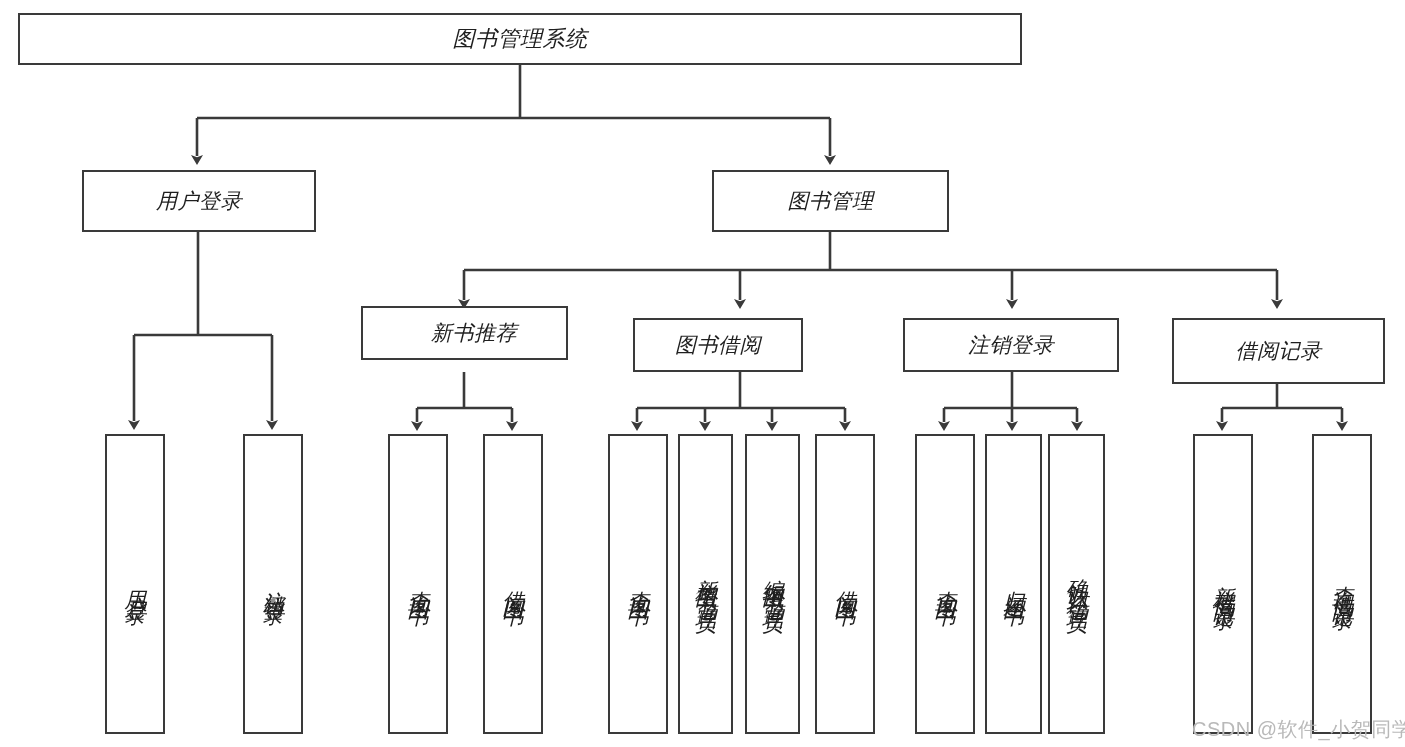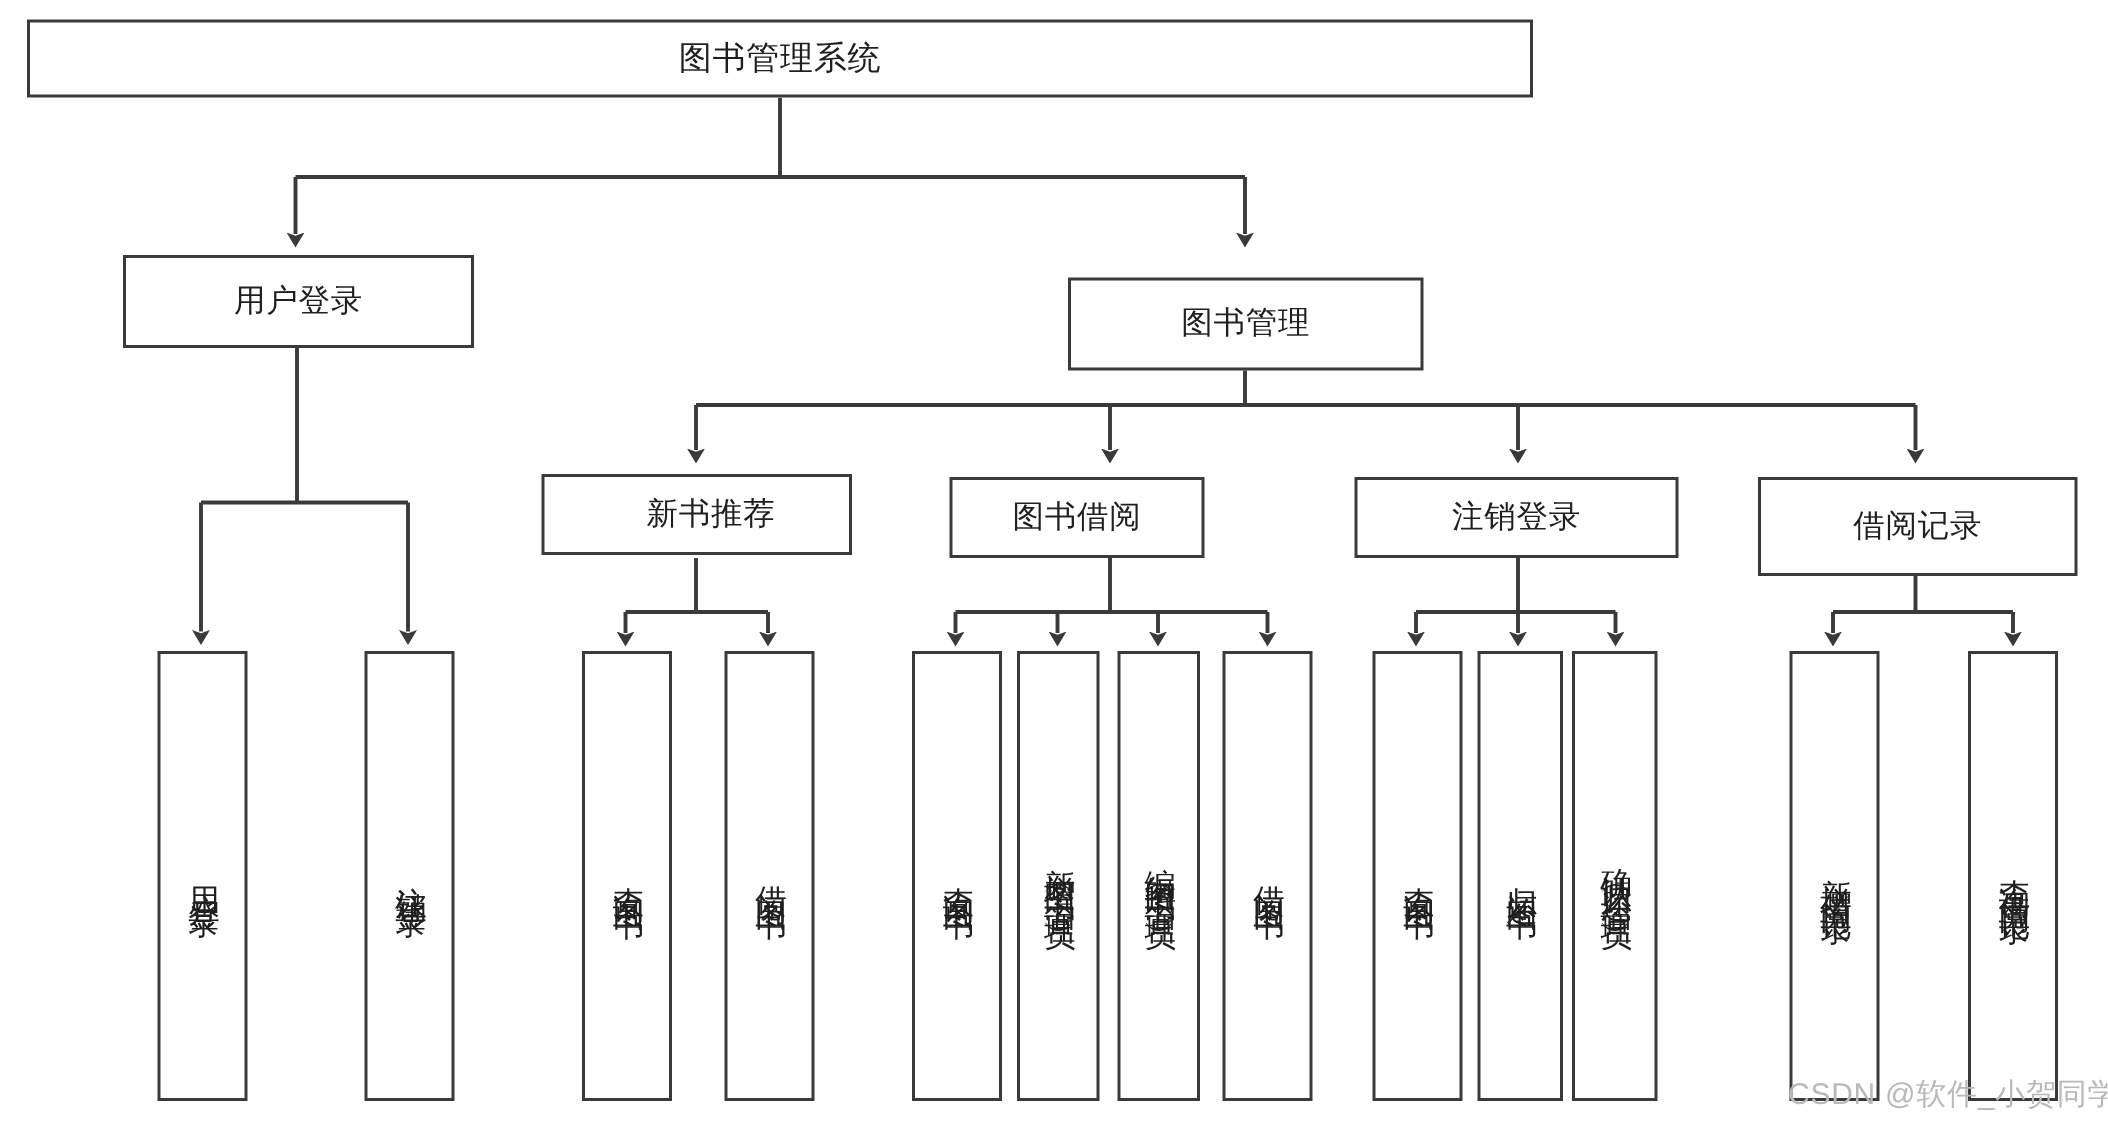--- a/index.html
+++ b/index.html
@@ -27,20 +27,21 @@
   }
   .node {
     position: absolute;
     box-sizing: border-box;
     background: #ffffff;
     border: 2px solid #3a3a3a;
     display: flex;
     align-items: center;
     justify-content: center;
     overflow: hidden;
+    font-style: italic;
   }
   .node .lbl {
     color: #1f1f1f;
     text-align: center;
     line-height: 1.25;
     white-space: pre;
   }
   
   .node.horiz .lbl {
     font-size: 21px;
@@ -126,25 +127,25 @@
     </g>
   </svg>
 
   <div class="node horiz root" style="left:18px; top:13px; width:1004px; height:52px;">
     <span class="lbl">图书管理系统</span>
   </div>
 
   <div class="node horiz" style="left:82px; top:170px; width:234px; height:62px;">
     <span class="lbl">用户登录</span>
   </div>
-  <div class="node horiz" style="left:712px; top:170px; width:237px; height:62px;margin-top:15px;">
+  <div class="node horiz" style="left:712px; top:170px; width:237px; height:62px;">
     <span class="lbl">图书管理</span>
   </div>
 
-  <div class="node horiz" style="left:361px; top:316px; width:207px; height:54px;padding-left:19px;">
+  <div class="node horiz" style="left:361px; top:306px; width:207px; height:54px;padding-left:19px;">
     <span class="lbl">新书推荐</span>
   </div>
   <div class="node horiz" style="left:633px; top:318px; width:170px; height:54px;">
     <span class="lbl">图书借阅</span>
   </div>
   <div class="node horiz" style="left:903px; top:318px; width:216px; height:54px;">
     <span class="lbl">注销登录</span>
   </div>
   <div class="node horiz" style="left:1172px; top:318px; width:213px; height:66px;">
     <span class="lbl">借阅记录</span>

